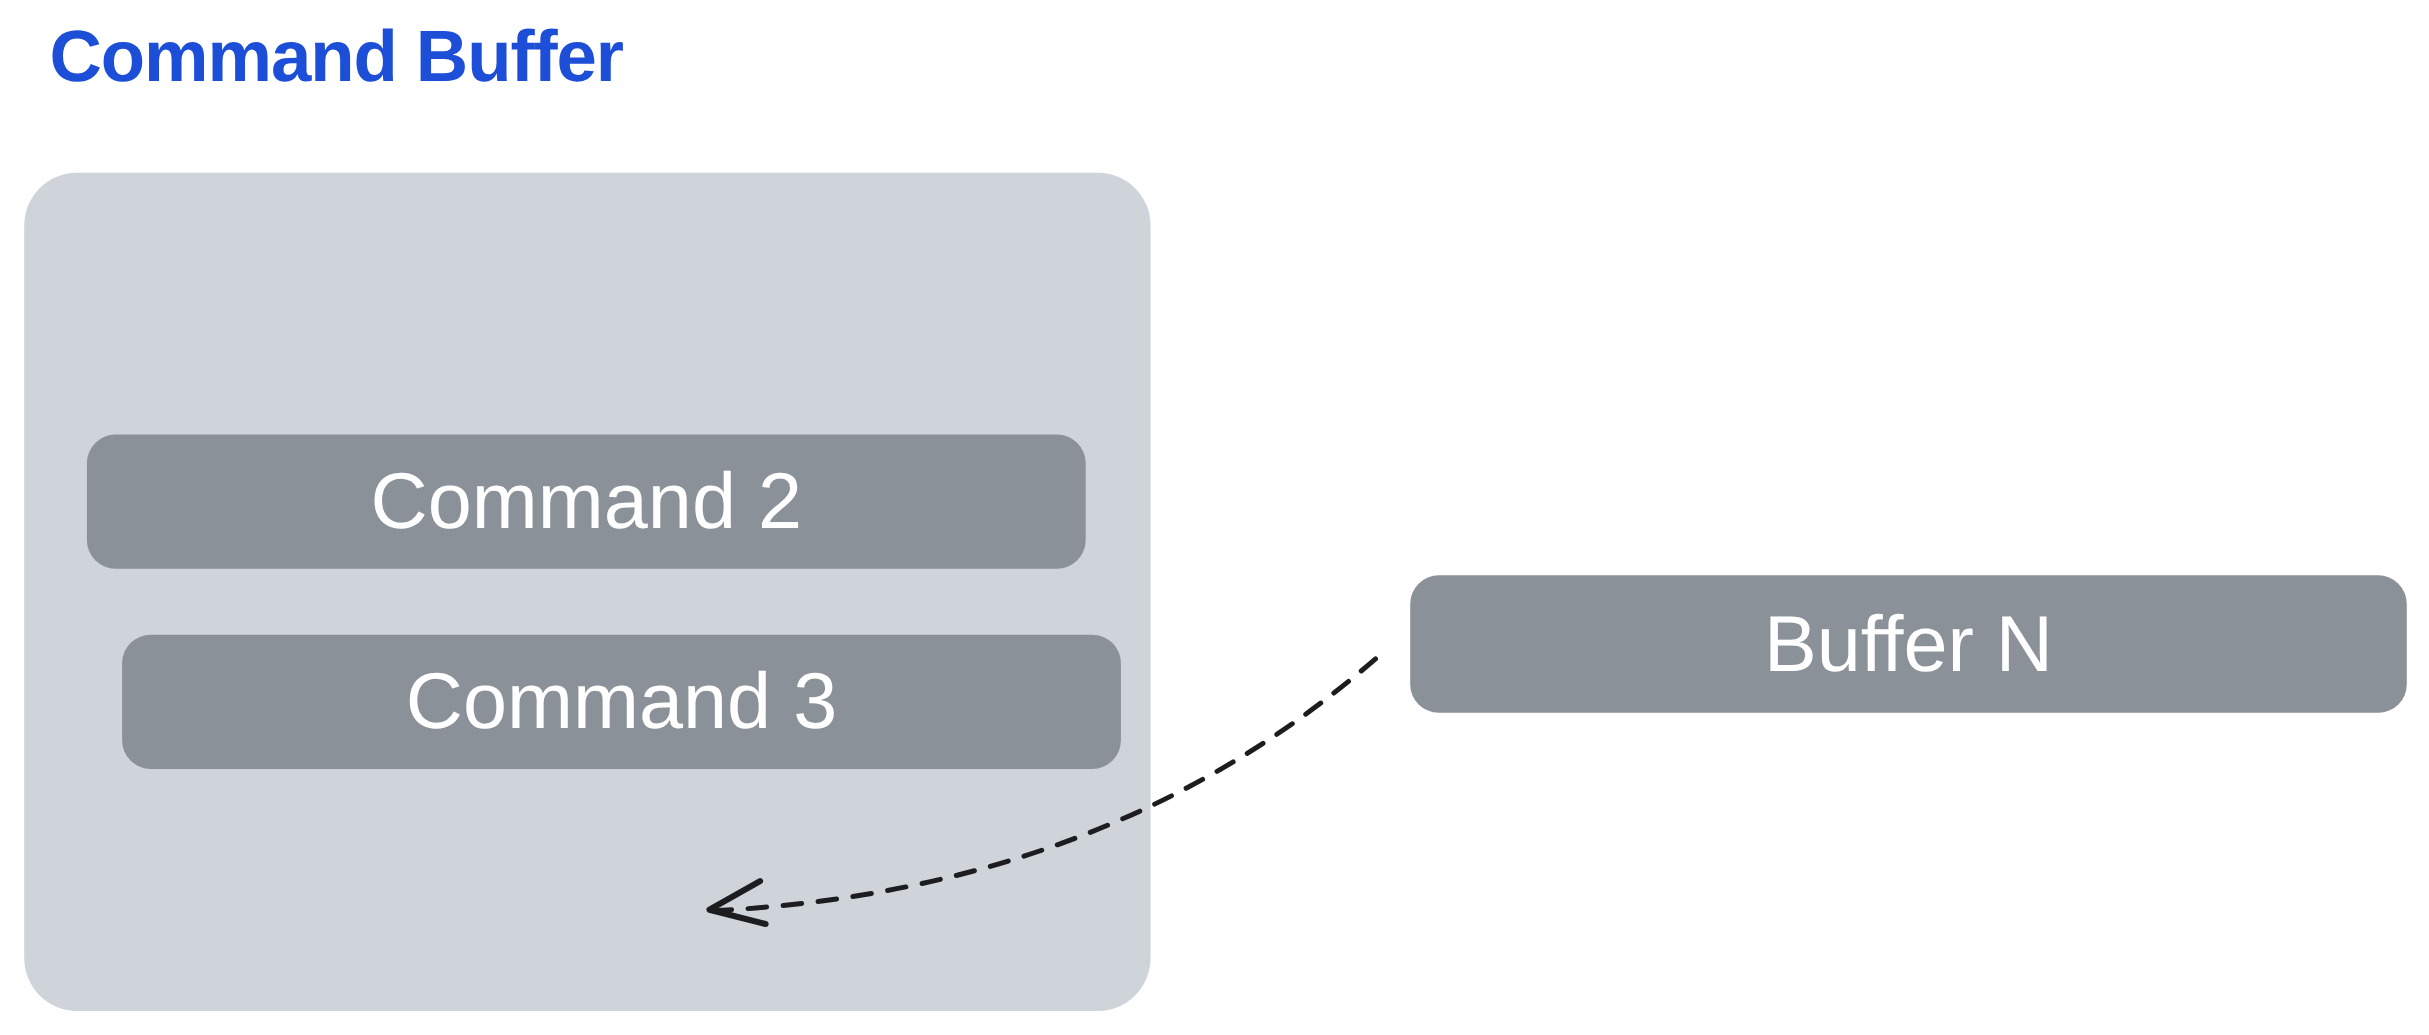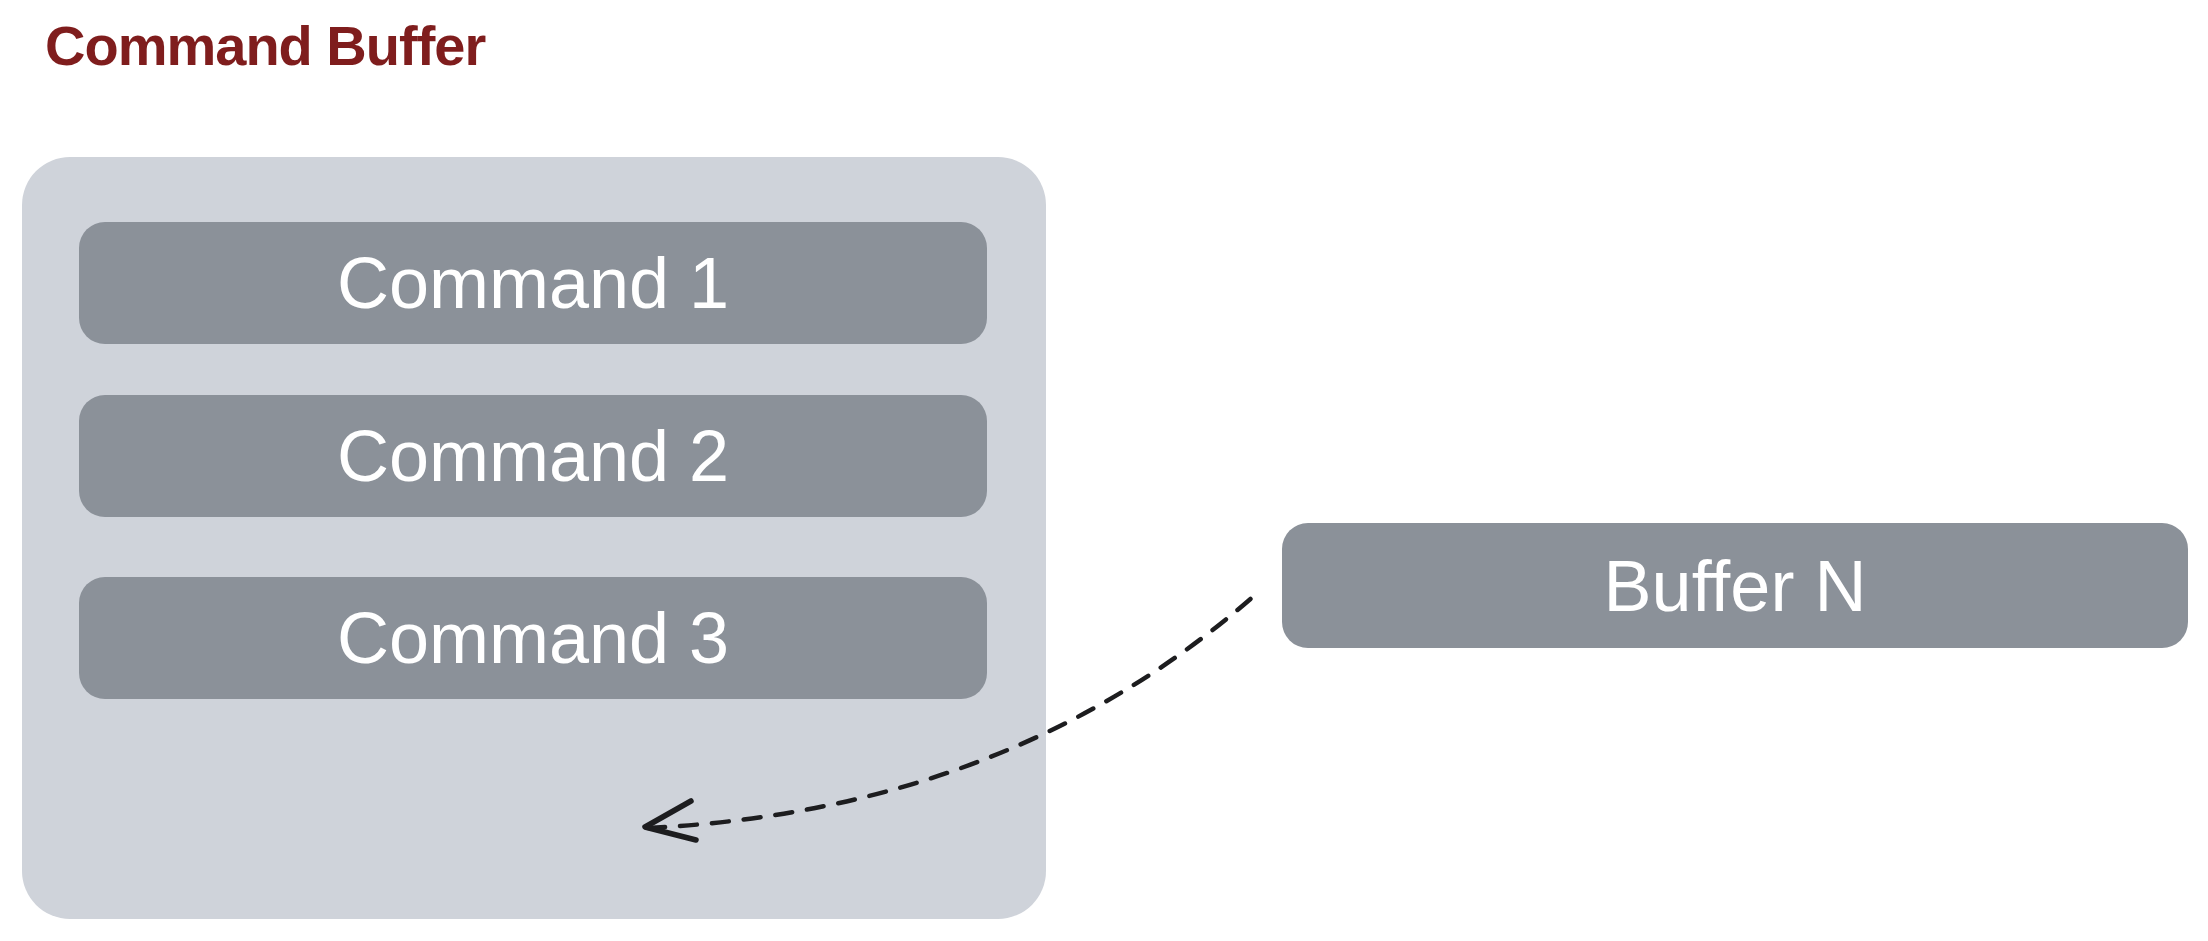--- a/index.html
+++ b/index.html
@@ -13,25 +13,25 @@
     width: 2208px;
     height: 941px;
     background: #ffffff;
     overflow: hidden;
   }
   .title {
     position: absolute;
     left: 45px;
     top: 18px;
     margin: 0;
-    font-size: 56px;
+    font-size: 66px;
     line-height: 1.0;
     font-weight: 700;
     letter-spacing: -1px;
-    color: #7f1d1d;
+    color: #1d4ed8;
   }
   .buffer {
     position: absolute;
     left: 22px;
     top: 157px;
     width: 1024px;
     height: 762px;
     background: #cfd3da;
     border-radius: 48px;
   }
@@ -47,21 +47,21 @@
     border-radius: 26px;
     white-space: nowrap;
   }
   .buffer .cmd {
     left: 57px;
     width: 908px;
     height: 122px;
   }
   .cmd.pos1 { top: 65px; }
   .cmd.pos2 { top: 238px; }
-  .cmd.pos3 { top: 420px; }
+  .cmd.pos3 { top: 420px; margin-left: 32px; }
   .cmd-n {
     left: 1282px;
     top: 523px;
     width: 906px;
     height: 125px;
   }
   svg.arrow-layer {
     position: absolute;
     left: 0;
     top: 0;
@@ -85,21 +85,20 @@
   }
 </style>
 </head>
 <body>
 
 <div class="canvas">
 
   <h1 class="title">Command Buffer</h1>
 
   <div class="buffer">
-    <div class="cmd pos1">Command 1</div>
     <div class="cmd pos2">Command 2</div>
     <div class="cmd pos3">Command 3</div>
   </div>
 
   <div class="cmd cmd-n">Buffer N</div>
 
   <svg class="arrow-layer" viewBox="0 0 2208 941" xmlns="http://www.w3.org/2000/svg">
     <path class="arrow-curve" d="M 648 828 Q 1010 810 1255 595"></path>
     <path class="arrow-head" d="M 691 801 L 645 827 L 696 840"></path>
   </svg>

